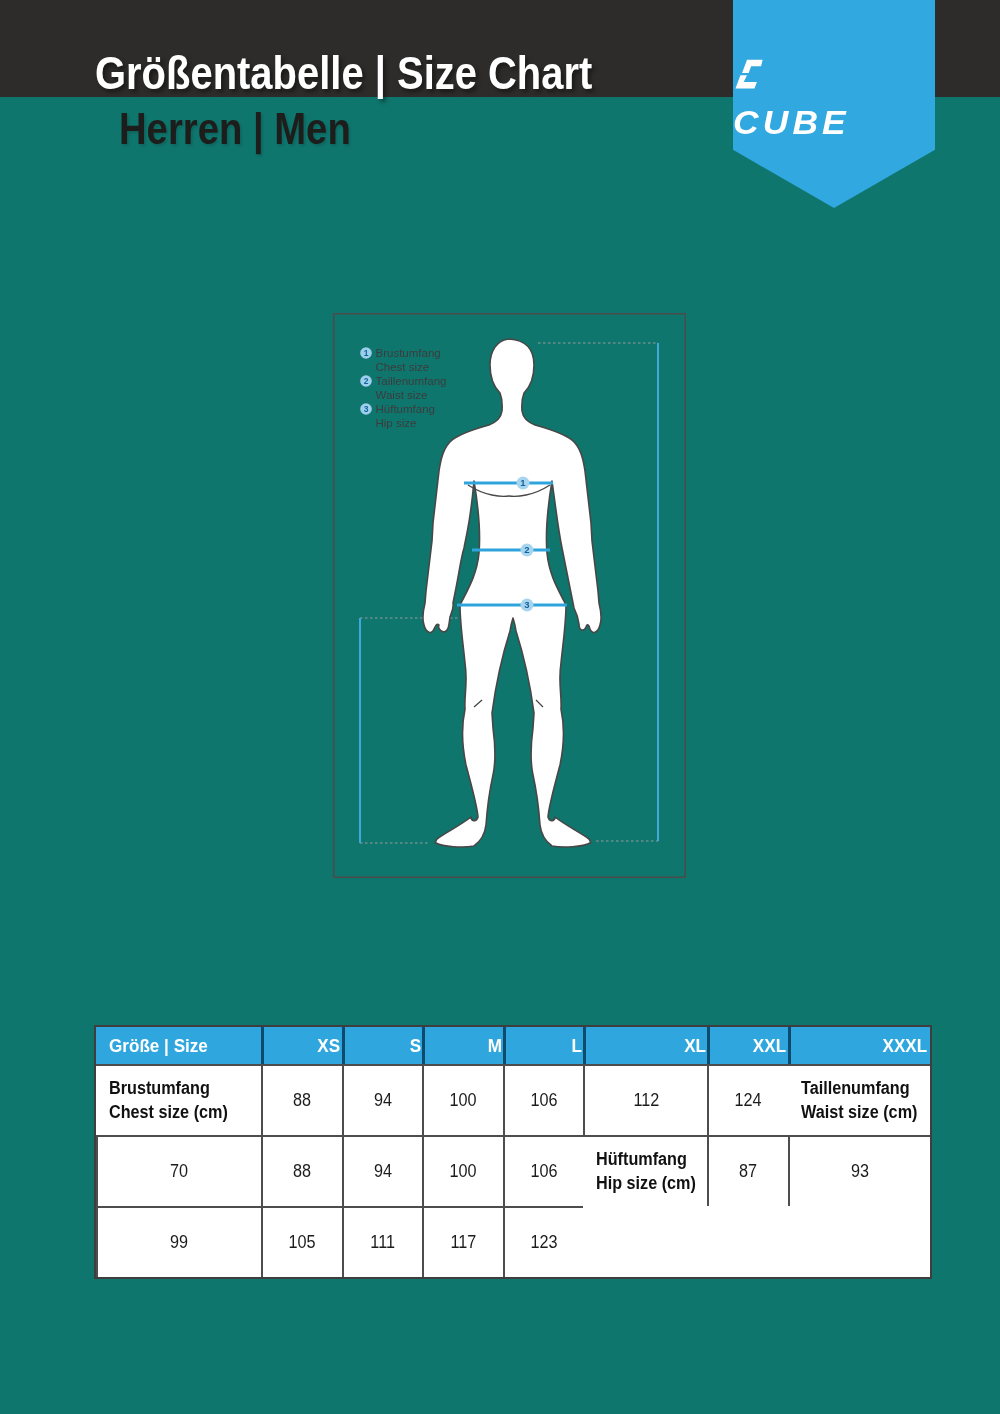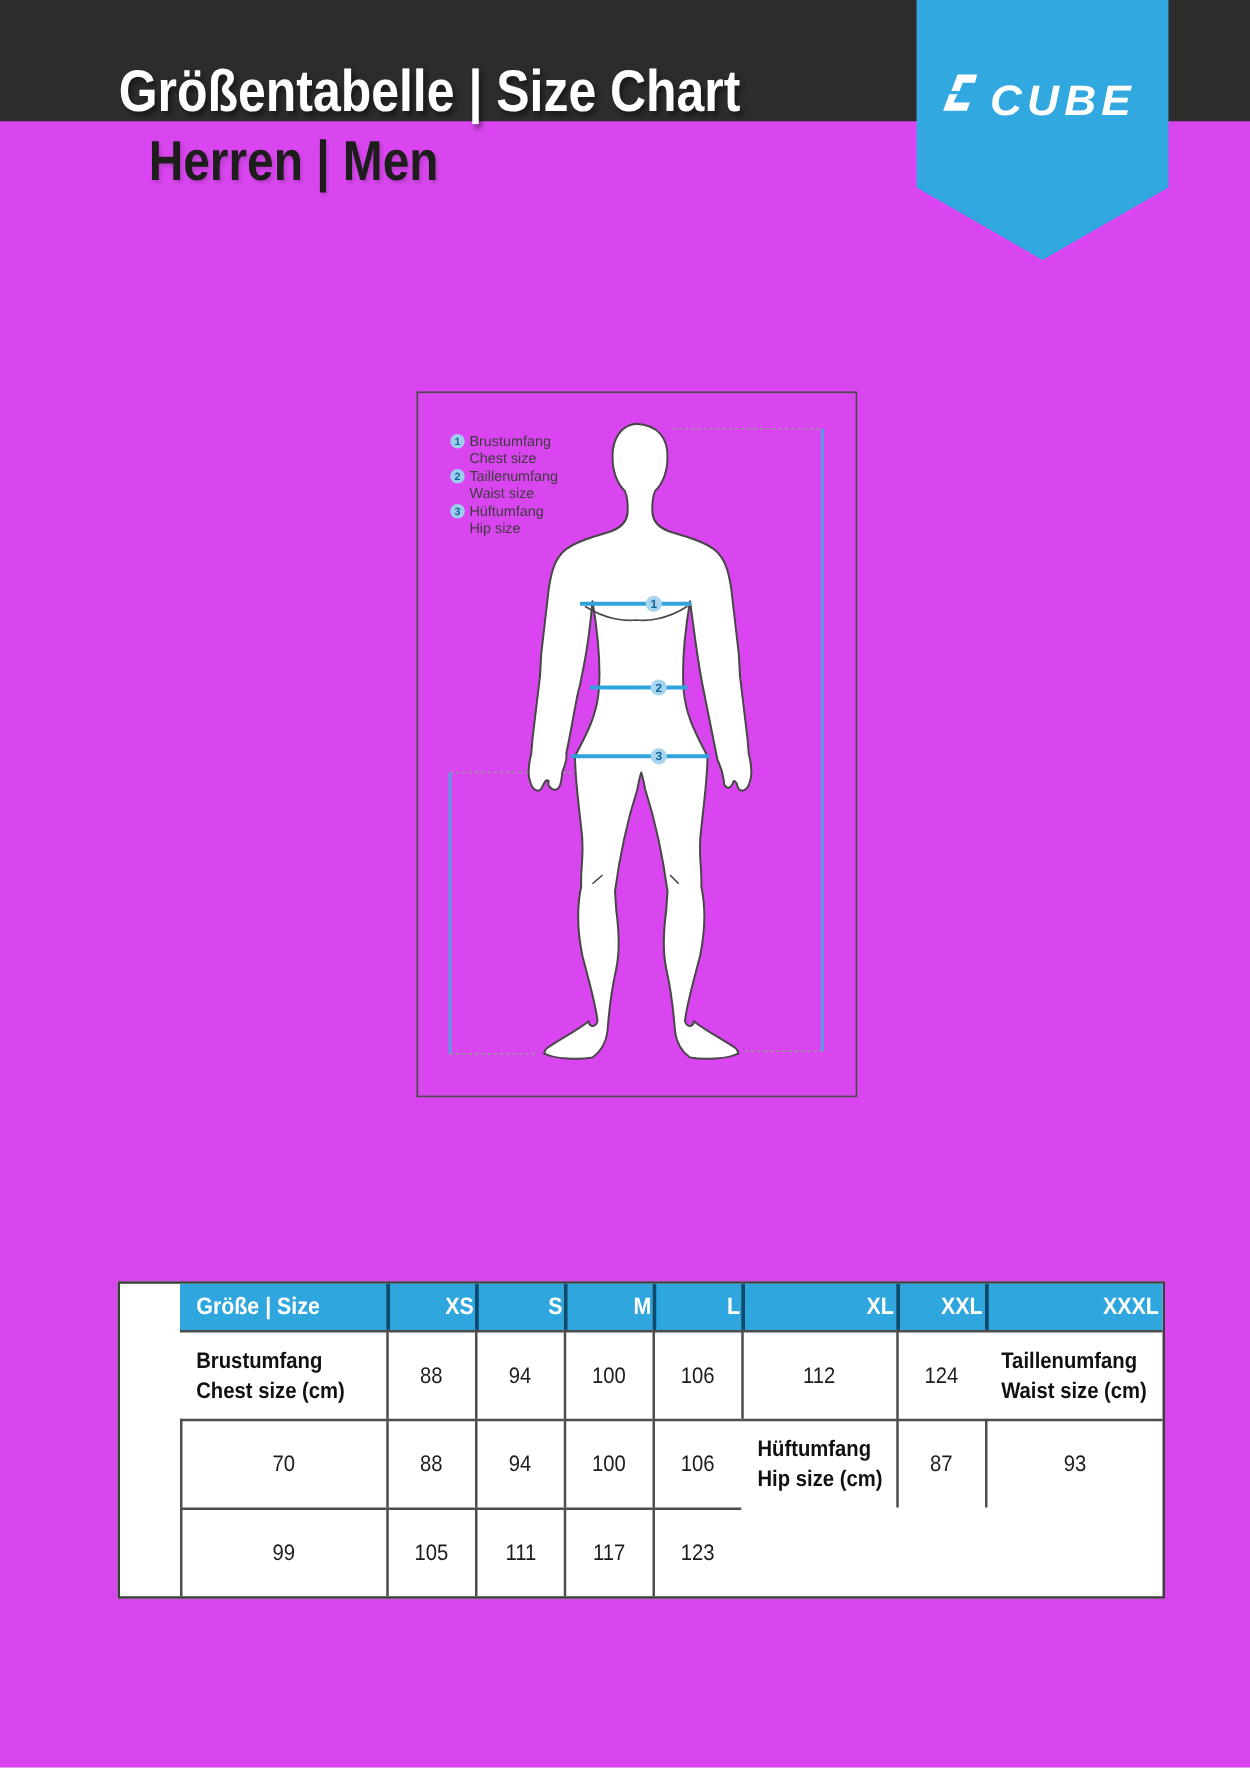--- a/index.html
+++ b/index.html
@@ -1,17 +1,17 @@
 <!DOCTYPE html>
 <html><head>
 <meta charset="utf-8">
 <style>
   html,body{margin:0;padding:0;background:#e8e8e8;}
   .page{
-    position:relative;width:1000px;height:1414px;background:#d946ef;
+    position:relative;width:1000px;height:1414px;background:#0f766e;
     overflow:hidden;font-family:"Liberation Sans",sans-serif;margin:0 auto;
   }
   
   .topbar{position:absolute;left:0;top:0;width:1000px;height:97px;background:#2d2c2b;}
   .title{
     position:absolute;left:95px;top:49px;margin:0;
     font-size:47px;font-weight:bold;color:#ffffff;line-height:1.0;white-space:nowrap;
     transform:scaleX(.85);transform-origin:left top;
     text-shadow:3px 3px 5px rgba(0,0,0,.45);
   }
@@ -19,35 +19,35 @@
     position:absolute;left:119px;top:106px;margin:0;
     font-size:45px;font-weight:bold;color:#1d1d1b;line-height:1.0;white-space:nowrap;
     transform:scaleX(.85);transform-origin:left top;
     text-shadow:2px 2px 3px rgba(0,0,0,.15);
   }
   
   .ribbon{
     position:absolute;left:733px;top:0;width:202px;height:208px;background:#31a8df;
     clip-path:polygon(0 0,100% 0,100% 72%,50% 100%,0 72%);
   }
-  .logo{position:absolute;left:0;top:56px;width:191px;display:flex;align-items:flex-end;justify-content:center;gap:7px;}
+  .logo{position:absolute;left:0;top:56px;width:191px;display:flex;align-items:flex-start;justify-content:center;gap:7px;flex-direction:column;}
   .logo-text{
     color:#ffffff;font-weight:bold;font-style:italic;font-size:34px;letter-spacing:4px;
     line-height:1;display:inline-block;transform:scaleX(1.04);transform-origin:left center;
   }
   
   .figure{position:absolute;left:333px;top:313px;width:353px;height:565px;margin:0;}
   .figure svg{display:block;}
   .figure text{font-family:"Liberation Sans",sans-serif;}
   
   .size-table{
     position:absolute;left:94px;top:1025px;width:838px;
     display:grid;grid-template-columns:165px repeat(7,1fr);
     grid-template-rows:37px 71px 71px 71px;
-    border:2px solid #3e3e3e;background:#fff;box-sizing:border-box;padding-left:48px;
+    border:2px solid #3e3e3e;background:#fff;box-sizing:border-box;
   }
   .th{
     background:#2fa7de;color:#fff;font-weight:bold;font-size:19px;
     display:flex;align-items:center;justify-content:flex-end;border-left:3px solid #0c4a6e;
   }
   .th.first{justify-content:flex-start;padding-left:13px;border-left:none;}
   .td{
     display:flex;align-items:center;justify-content:center;
     font-size:18px;color:#1c1c1c;border-top:2px solid #4d4d4d;border-left:2px solid #4d4d4d;
   }

